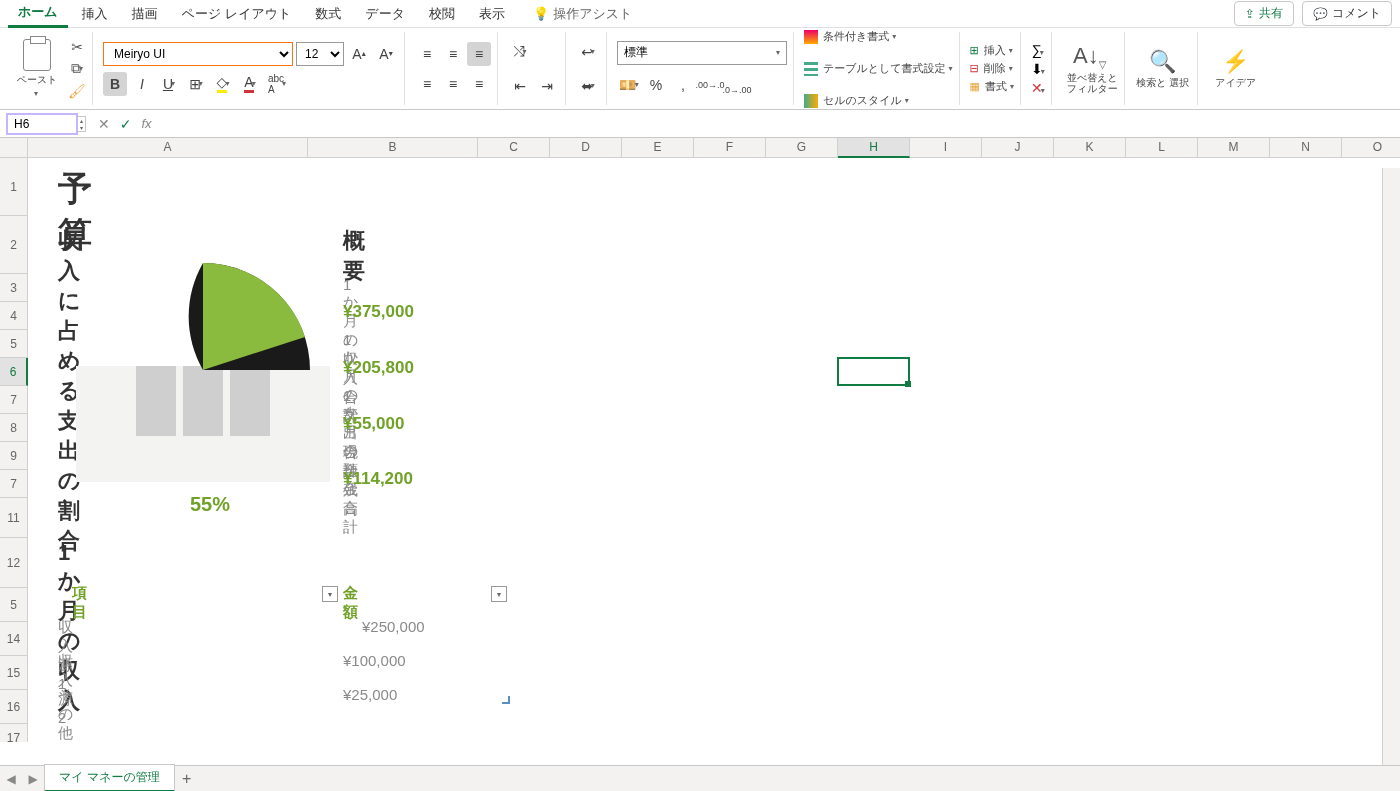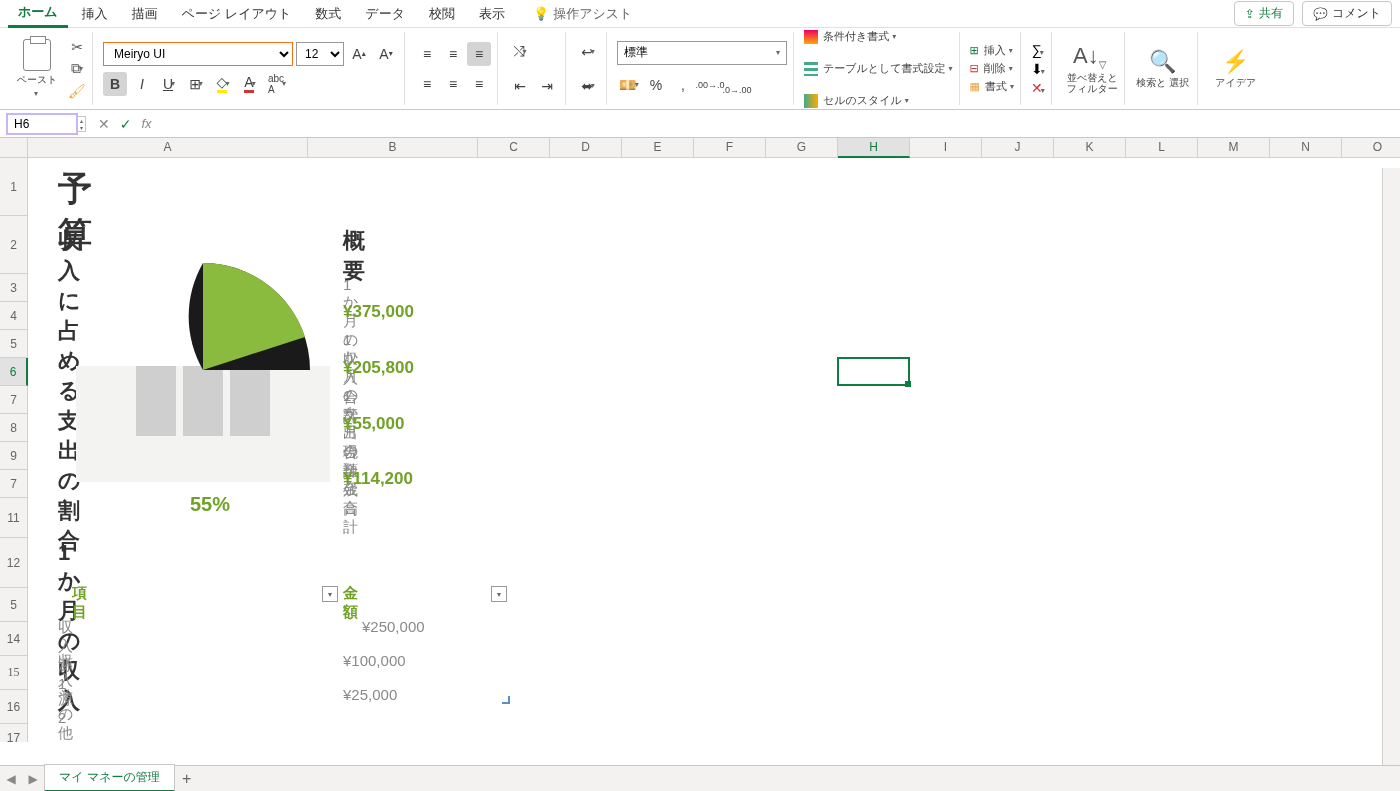--- a/index.html
+++ b/index.html
@@ -295,21 +295,21 @@
       <div class="rh" style="height: 28px;">5</div>
       <div class="rh active" style="height: 28px;">6</div>
       <div class="rh" style="height: 28px;">7</div>
       <div class="rh" style="height: 28px;">8</div>
       <div class="rh" style="height: 28px;">9</div>
       <div class="rh" style="height: 28px;">7</div>
       <div class="rh" style="height: 40px;">11</div>
       <div class="rh" style="height: 50px;">12</div>
       <div class="rh" style="height: 34px;">5</div>
       <div class="rh" style="height: 34px;">14</div>
-      <div class="rh" style="height: 34px; font-family: Liberation Serif, serif;">15</div>
+      <div class="rh" style="height: 34px;">15</div>
       <div class="rh" style="height: 34px;">16</div>
       <div class="rh" style="height: 28px;">17</div>
     </div>
 
   <div class="cells" id="cells">
 
     <div class="sel-cell" id="selCell" style="left: 809px; top: 199px; width: 73px; height: 29px;"></div>
 
     <div class="cell-content title" style="left:30px;top:8px;">予算</div>
     <div class="cell-content subhead" style="left:30px;top:68px;">収入に占める支出の割合</div>

